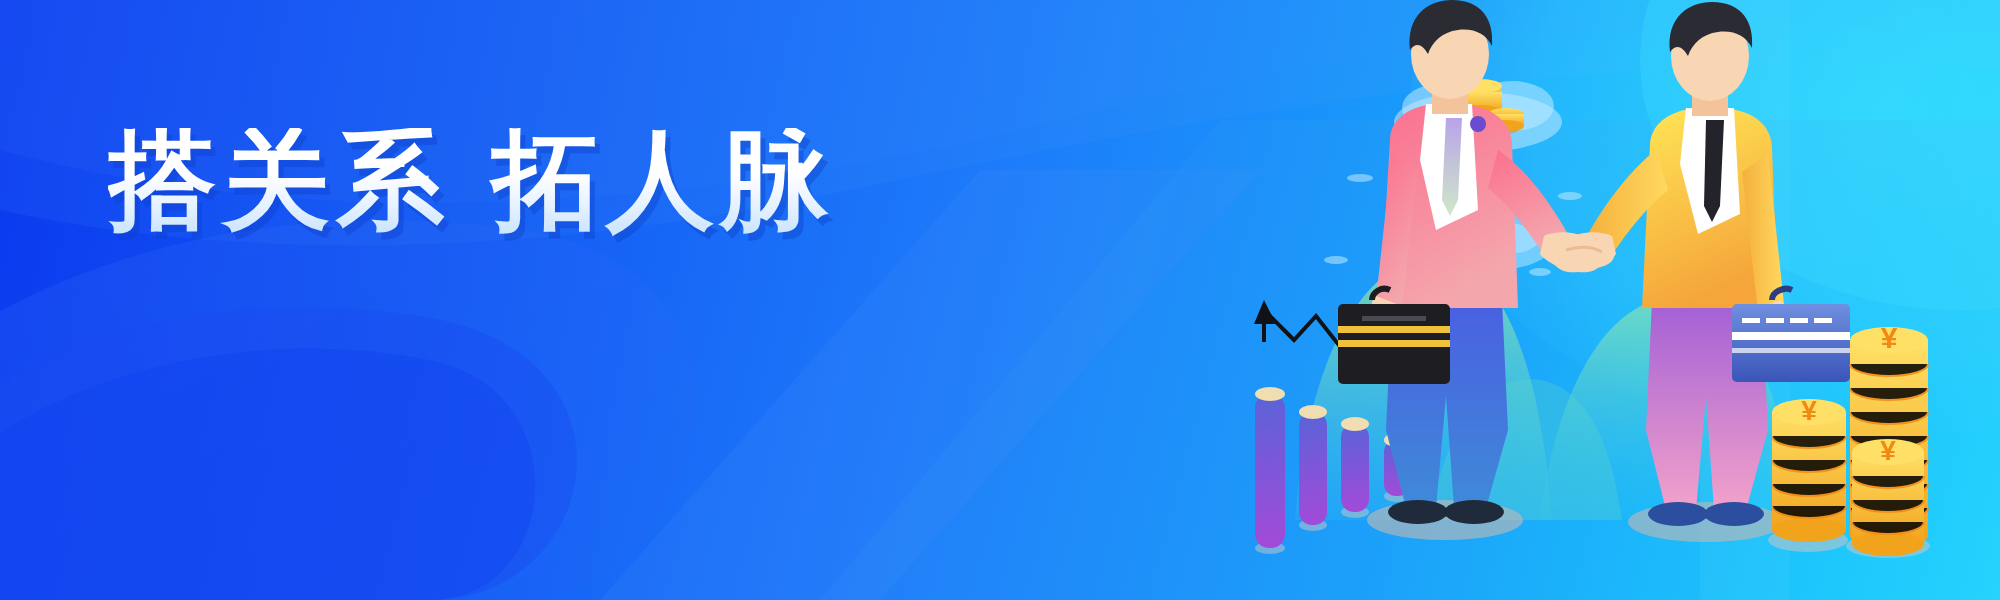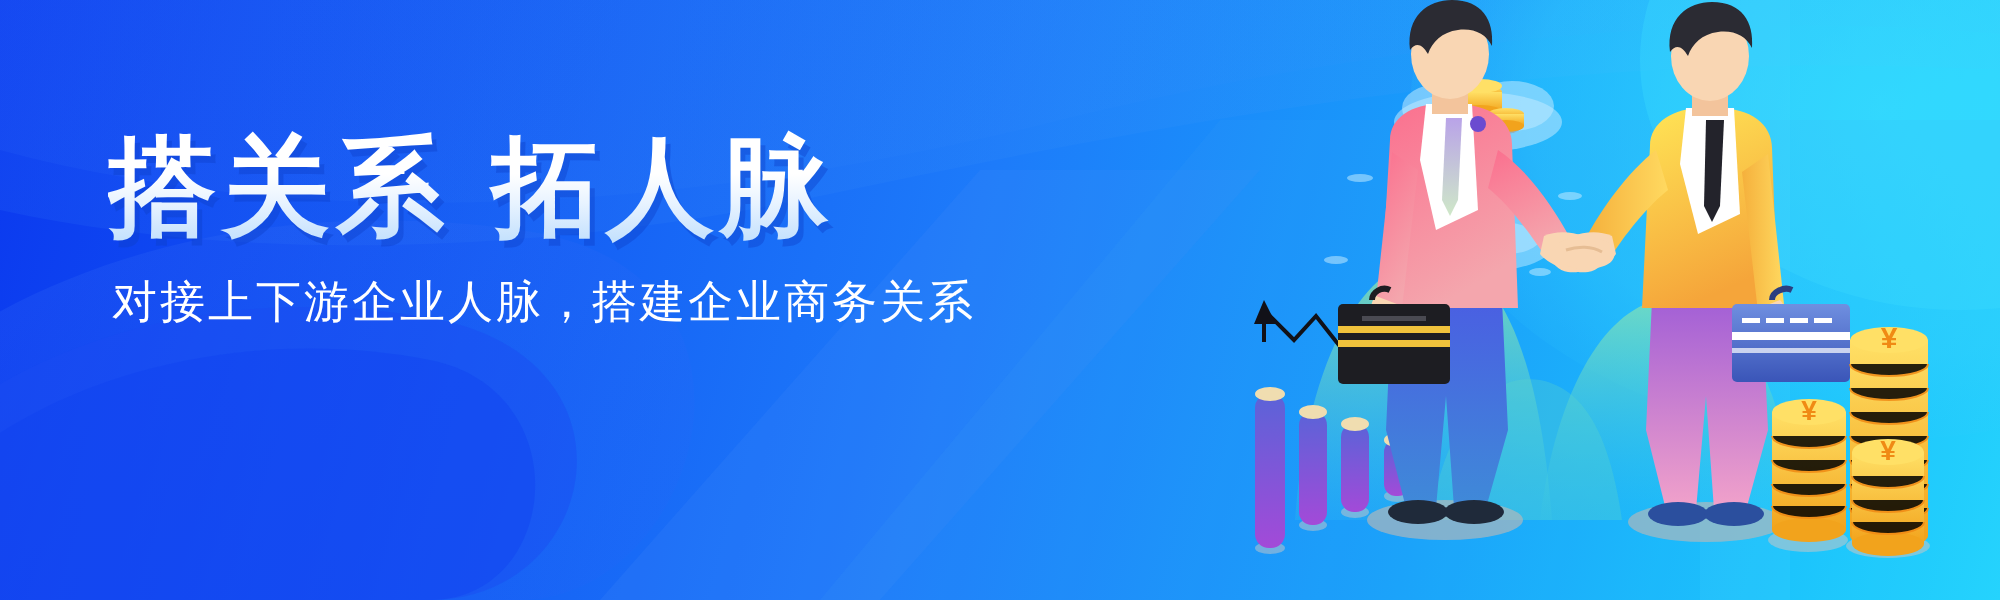--- a/index.html
+++ b/index.html
@@ -34,21 +34,21 @@
     line-height: 1.12;
     font-weight: 900;
     letter-spacing: 6px;
     white-space: nowrap;
     background: linear-gradient(180deg, #ffffff 0%, #ffffff 38%, #e8f3ff 62%, #bcddfd 100%);
     -webkit-background-clip: text;
     background-clip: text;
     color: transparent;
     -webkit-text-fill-color: transparent;
     filter: drop-shadow(5px 7px 0px rgba(13, 62, 200, 0.40));
-    font-family: Liberation Serif, serif;
+    font-family: Liberation Mono, monospace;
   }
   .headline .gap { display: inline-block; width: 42px; }
   .subhead {
     margin: 26px 0 0 4px;
     font-size: 45px;
     line-height: 1.2;
     font-weight: 400;
     letter-spacing: 3px;
     color: #ffffff;
     white-space: nowrap;
@@ -106,21 +106,20 @@
 
       <path d="M600,600 L980,170 L1260,170 L880,600 Z" fill="#4d8ef8" opacity="0.16"></path>
       <path d="M820,600 L1220,120 L2000,120 L2000,600 Z" fill="#49a6f9" opacity="0.10"></path>
 
       <path d="M1700,0 L1790,0 L1790,600 L1700,600 Z" fill="#6fe4ff" opacity="0.10"></path>
     </svg>
   </div>
 
   <div class="text-block">
     <h1 class="headline"><span>搭关系</span><span class="gap"></span><span>拓人脉</span></h1>
-    <p class="subhead">对接上下游企业人脉，搭建企业商务关系</p>
   </div>
 
   <div class="illustration">
     <svg viewBox="0 0 760 600" preserveAspectRatio="xMidYMid meet">
       <defs>
         <linearGradient id="hillG" x1="0" y1="0" x2="0" y2="1">
           <stop offset="0%" stop-color="#8fe0a8" stop-opacity="0.85"></stop>
           <stop offset="100%" stop-color="#3fd0e8" stop-opacity="0.15"></stop>
         </linearGradient>
         <linearGradient id="hillG2" x1="0" y1="0" x2="0" y2="1">

